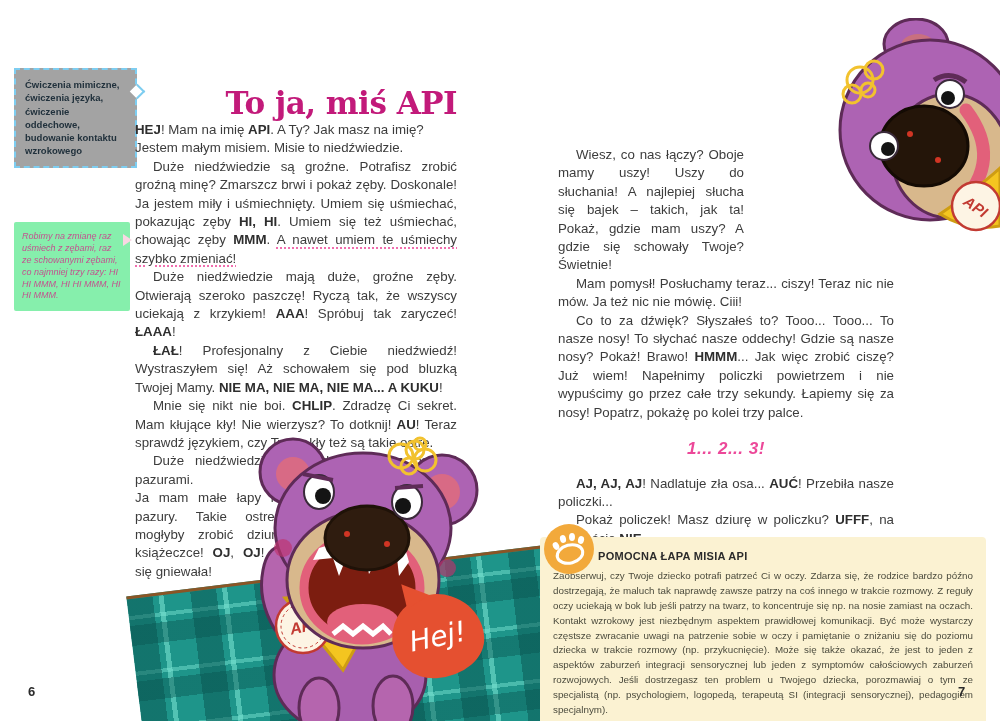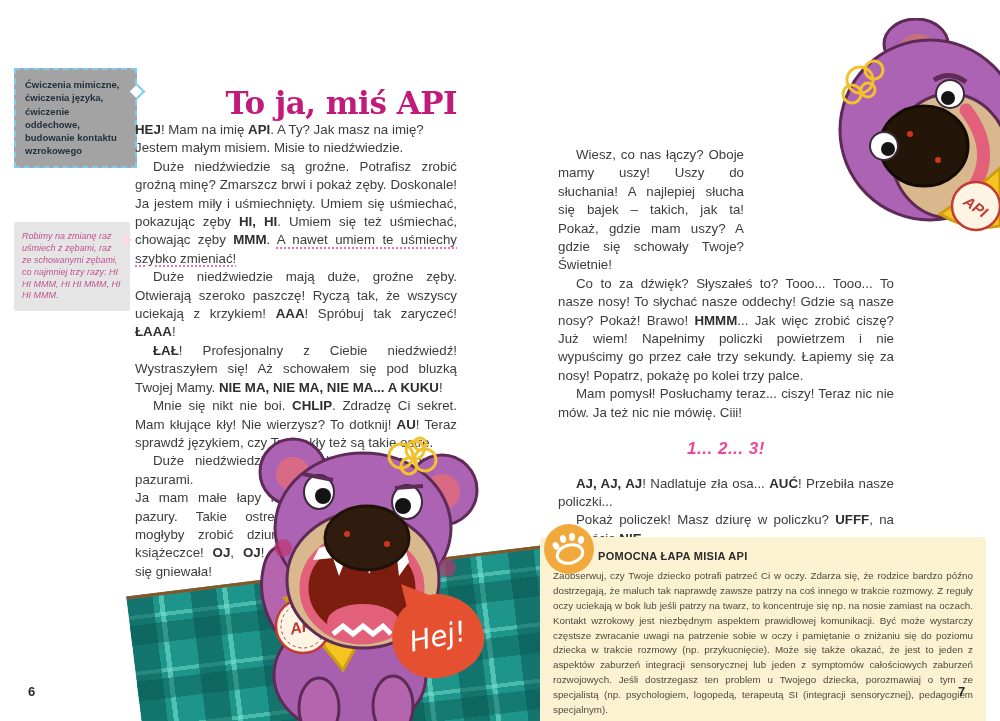--- a/index.html
+++ b/index.html
@@ -16,21 +16,21 @@
     border:2px dashed #7ecdf0;font-size:9.5px;font-weight:700;color:#21313c;
     line-height:1.4;background:#a3a3a3;
   }
   .exercise-box::after{
     content:"";position:absolute;right:-8px;top:16px;width:9px;height:9px;
     border-top:2px dashed #7ecdf0;border-right:2px dashed #7ecdf0;transform:rotate(45deg);
     background:#fff;
   }
   .margin-note{
     position:absolute;left:14px;top:222px;width:100px;padding:9px 8px;
-    background:#e5e5e5;color:#c2528f;font-style:italic;font-size:9px;line-height:1.32;
+    background:#86efac;color:#c2528f;font-style:italic;font-size:9px;line-height:1.32;
     border-radius:2px;
   }
   .margin-note::after{
     content:"";position:absolute;right:-8px;top:12px;width:0;height:0;
     border:6px solid transparent;border-left:9px solid #f9d7e3;
   }
 
   
   .title{
     position:absolute;left:135px;top:64px;width:322px;text-align:right;
@@ -228,22 +228,22 @@
       <path d="M112,196 Q150,170 172,150 L172,208 Q140,214 112,196 Z" fill="#f4c520" stroke="#cf9d12" stroke-width="3"></path>
       <circle cx="148" cy="188" r="24" fill="#fdf4e4" stroke="#c23a32" stroke-width="2.5"></circle>
       <text x="148" y="194" text-anchor="middle" font-size="15" font-style="italic" font-weight="700" fill="#c23a32" transform="rotate(35 148 188)">API</text>
     </g>
   </svg>
 
   <div class="col col-right">
     <div class="head-spacer"></div>
     <div>
         <p class="para indent"><span>Wiesz, co nas łączy? Oboje mamy uszy! Uszy do słuchania! A najlepiej słucha się bajek – takich, jak ta! Pokaż, gdzie mam uszy? A gdzie się schowały Twoje? Świetnie!</span></p>
+        <p class="para indent"><span>Mam pomysł! Posłuchamy teraz... ciszy! Teraz nic nie mów. Ja też nic nie mówię. Ciii!</span></p>
         <p class="para indent"><span>Co to za dźwięk? Słyszałeś to? Tooo... Tooo... To nasze nosy! To słychać nasze oddechy! Gdzie są nasze nosy? Pokaż! Brawo! </span><span class="b">HMMM</span><span>... Jak więc zrobić ciszę? Już wiem! Napełnimy policzki powietrzem i nie wypuścimy go przez całe trzy sekundy. Łapiemy się za nosy! Popatrz, pokażę po kolei trzy palce.</span></p>
-        <p class="para indent"><span>Mam pomysł! Posłuchamy teraz... ciszy! Teraz nic nie mów. Ja też nic nie mówię. Ciii!</span></p>
       </div>
     <div class="countdown">1... 2... 3!</div>
     <div>
         <p class="para indent"><span class="b">AJ, AJ, AJ</span><span>! Nadlatuje zła osa... </span><span class="b">AUĆ</span><span>! Przebiła nasze policzki...</span></p>
         <p class="para indent"><span>Pokaż policzek! Masz dziurę w policzku? </span><span class="b">UFFF</span><span>, na szczęście </span><span class="b">NIE</span><span>...</span></p>
         <p class="para indent"><span>Łączy nas coś jeszcze! Mamy oczy! Oczy do patrzenia. Ja patrzę na Ciebie, Ty patrzysz na mnie. Patrzymy sobie w oczy. Kto pierwszy mrugnie, ten przegrywa!</span></p>
       </div>
   </div>
 
   <div class="tip-box">

